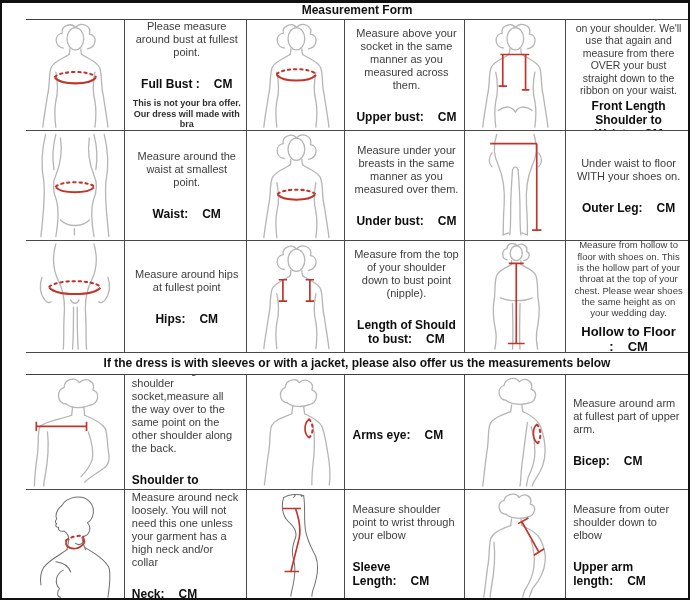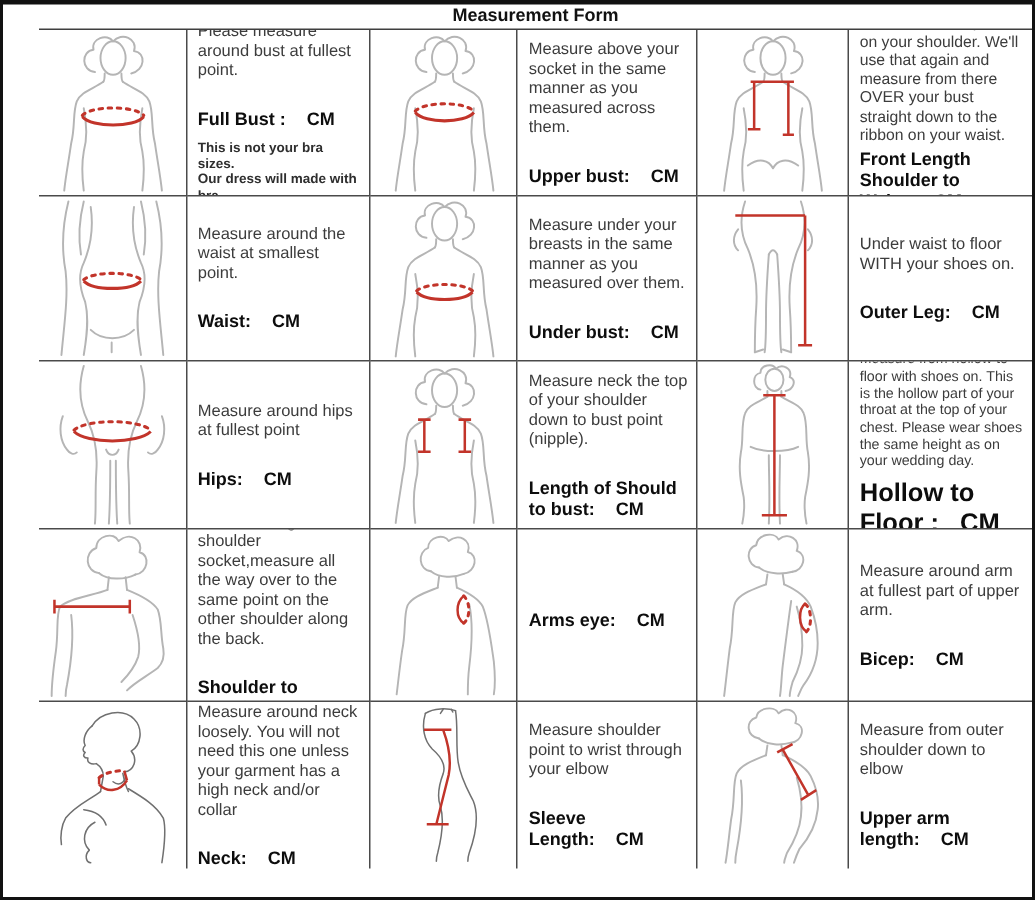--- a/index.html
+++ b/index.html
@@ -8,37 +8,37 @@
     border:2px solid #111;border-top:3px solid #111;
     font-family:"Liberation Sans", sans-serif;
     background:#fff;overflow:hidden;padding-left:24px;
   }
   .title-bar{
     height:16px;border-bottom:1px solid #3f3f3f;
     font-size:12px;font-weight:bold;color:#111;
     text-align:center;line-height:15px;
   }
   .grid{display:grid;width:100%;}
-  .grid-top{height:333px;grid-template-columns:103fr 127fr 103fr 125fr 105fr 127fr;grid-template-rows:111fr 110fr 112fr;}
+  .grid-top{height:333px;grid-template-columns:103fr 127fr 103fr 125fr 105fr 127fr;grid-template-rows:111fr 110fr 112fr;text-align:center;}
   .grid-bottom{height:226px;grid-template-columns:103fr 127fr 103fr 125fr 105fr 127fr;grid-template-rows:115fr 111fr;}
   .cell{border-right:1px solid #4a4a4a;border-bottom:1px solid #4a4a4a;box-sizing:border-box;overflow:hidden;}
   .cell.lastcol{border-right:none;}
   .grid-bottom .cell.lastrow{border-bottom:none;}
   .fig{display:flex;align-items:center;justify-content:center;padding:1px;}
   .fig svg{width:100%;height:100%;}
   .txt{display:flex;flex-direction:column;justify-content:center;padding:4px 4px 4px 7px;}
   .ins{font-size:11px;line-height:13px;color:#3c3c3c;}
   .lbl{font-size:12px;font-weight:bold;color:#0d0d0d;margin-top:18px;white-space:pre-wrap;}
   .unit{margin-left:14px;font-weight:bold;}
   .note{font-size:9px;font-weight:bold;line-height:10.5px;color:#2e2e2e;margin-top:7px;white-space:pre-line;}
   .mid .ins{font-size:10.5px;line-height:12.6px;}
   .mid .lbl{margin-top:2px;line-height:14px;}
   .small .ins{font-size:9.5px;line-height:11.3px;}
   .small .lbl{margin-top:5px;}
-  .lbl-lg .lbl{font-size:17px;}
+  .lbl-lg .lbl{font-size:13px;}
   .banner{
     height:21px;border-bottom:1px solid #3f3f3f;
     font-size:12px;font-weight:bold;color:#111;
     text-align:center;line-height:20px;
   }
   
   .s{stroke:#b5b5b5;fill:none;stroke-width:1.4;stroke-linecap:round;stroke-linejoin:round;}
   .sd{stroke:#707070;fill:none;stroke-width:1.1;stroke-linecap:round;stroke-linejoin:round;}
   .r{stroke:#c2342a;fill:none;stroke-width:2.2;stroke-linecap:butt;}
   .rt{stroke-width:1.8;}
@@ -62,21 +62,21 @@
         <path class="s" d="M59 34 C66 39 75 41 78 48 C81 56 79 66 82 78 C84 92 86 102 87 112"></path>
         <path class="s" d="M31 53 C33 63 34 73 31 84 C29 95 30 104 31 112"></path>
         <path class="s" d="M73 53 C71 63 70 73 73 84 C75 95 74 104 73 112"></path>
         <path class="r" d="M30 59 C37 67 67 67 74 59"></path>
         <path class="rd" d="M30 58 C37 51 67 51 74 58"></path>
       </svg>
     </div>
     <div class="cell txt">
       <div class="ins">Please measure around bust at fullest point.</div>
       <div class="lbl"><span>Full Bust :</span><span class="unit">CM</span></div>
-      <div class="note">This is not your bra sizes.
+      <div class="note">This is not your bra offer.
 Our dress will made with bra</div>
     </div>
 
     <div class="cell fig">
       <svg viewBox="0 0 103 112" preserveAspectRatio="xMidYMid meet">
         <path class="s" d="M39 27 C29 26 29 12 38 11 C36 3 48 -1 52 5 C58 -2 70 3 67 12 C76 13 75 26 65 28"></path>
         <ellipse class="s" cx="52" cy="17" rx="9" ry="12"></ellipse>
         <path class="s" d="M46 28 C46 31 46 33 45 34 M58 28 C58 31 58 33 59 34"></path>
         <path class="s" d="M45 34 C38 39 29 41 26 48 C23 56 25 66 22 78 C20 92 18 102 17 112"></path>
         <path class="s" d="M59 34 C66 39 75 41 78 48 C81 56 79 66 82 78 C84 92 86 102 87 112"></path>
@@ -185,21 +185,21 @@
         <ellipse class="s" cx="52" cy="17" rx="9" ry="12"></ellipse>
         <path class="s" d="M46 28 C46 31 46 33 45 34 M58 28 C58 31 58 33 59 34"></path>
         <path class="s" d="M45 34 C38 39 29 41 26 48 C23 56 25 66 22 78 C20 92 18 102 17 112"></path>
         <path class="s" d="M59 34 C66 39 75 41 78 48 C81 56 79 66 82 78 C84 92 86 102 87 112"></path>
         <path class="s" d="M31 53 C33 63 34 73 31 84 C29 95 30 104 31 112"></path>
         <path class="s" d="M73 53 C71 63 70 73 73 84 C75 95 74 104 73 112"></path>
         <path class="r rt" d="M33 38 L42 38 M37.5 38 L37.5 61 M33 61 L42 61 M62 38 L71 38 M66.5 38 L66.5 61 M62 61 L71 61"></path>
       </svg>
     </div>
     <div class="cell txt">
-      <div class="ins">Measure neck the top of your shoulder down to bust point (nipple).</div>
+      <div class="ins">Measure from the top of your shoulder down to bust point (nipple).</div>
       <div class="lbl"><span>Length of Should to bust:</span><span class="unit">CM</span></div>
     </div>
 
     <div class="cell fig">
       <svg viewBox="0 0 105 113" preserveAspectRatio="xMidYMid meet">
         <path class="s" d="M44 17 C38 16 38 6 44 5 C44 -1 53 -2 55 2 C60 -2 67 2 65 8 C70 10 68 17 62 18"></path>
         <ellipse class="s" cx="54" cy="10" rx="6.5" ry="8"></ellipse>
         <path class="s" d="M49 18 L49 22 M59 18 L59 22"></path>
         <path class="s" d="M49 22 C43 26 35 28 33 34 C30 42 32 52 30 62 C28 74 30 84 32 94 C33 102 32 108 31 113"></path>
         <path class="s" d="M59 22 C65 26 73 28 75 34 C78 42 76 52 78 62 C80 74 78 84 76 94 C75 102 76 108 77 113"></path>
@@ -207,20 +207,21 @@
         <path class="s" d="M37 58 C45 62 63 62 71 58"></path>
         <path class="r rt" d="M46 21 L62 21 M54 21 L54 107 M45 107 L63 107"></path>
       </svg>
     </div>
     <div class="cell txt small lbl-lg lastcol">
       <div class="ins">Measure from hollow to floor with shoes on. This is the hollow part of your throat at the top of your chest. Please wear shoes the same height as on your wedding day.</div>
       <div class="lbl"><span>Hollow to Floor :</span><span class="unit">CM</span></div>
     </div>
   </div>
 
+  <div class="banner">If the dress is with sleeves or with a jacket, please also offer us the measurements below</div>
 
   <div class="grid grid-bottom">
 
     <div class="cell fig">
       <svg viewBox="0 0 103 116" preserveAspectRatio="xMidYMid meet">
         <path class="s" d="M42 28 C32 27 31 13 40 10 C40 1 53 -2 56 5 C64 -2 74 4 71 13 C79 15 77 28 68 29"></path>
         <path class="s" d="M42 28 C48 33 60 33 68 29"></path>
         <path class="s" d="M49 31 L48 40 M61 31 L62 40"></path>
         <path class="s" d="M48 40 C38 44 20 46 14 52 C11 58 13 70 11 84 C9 98 8 106 8 116"></path>
         <path class="s" d="M62 40 C72 44 80 48 84 54 C87 62 86 72 88 82 C89 88 88 92 84 96 C76 102 68 106 62 112"></path>

